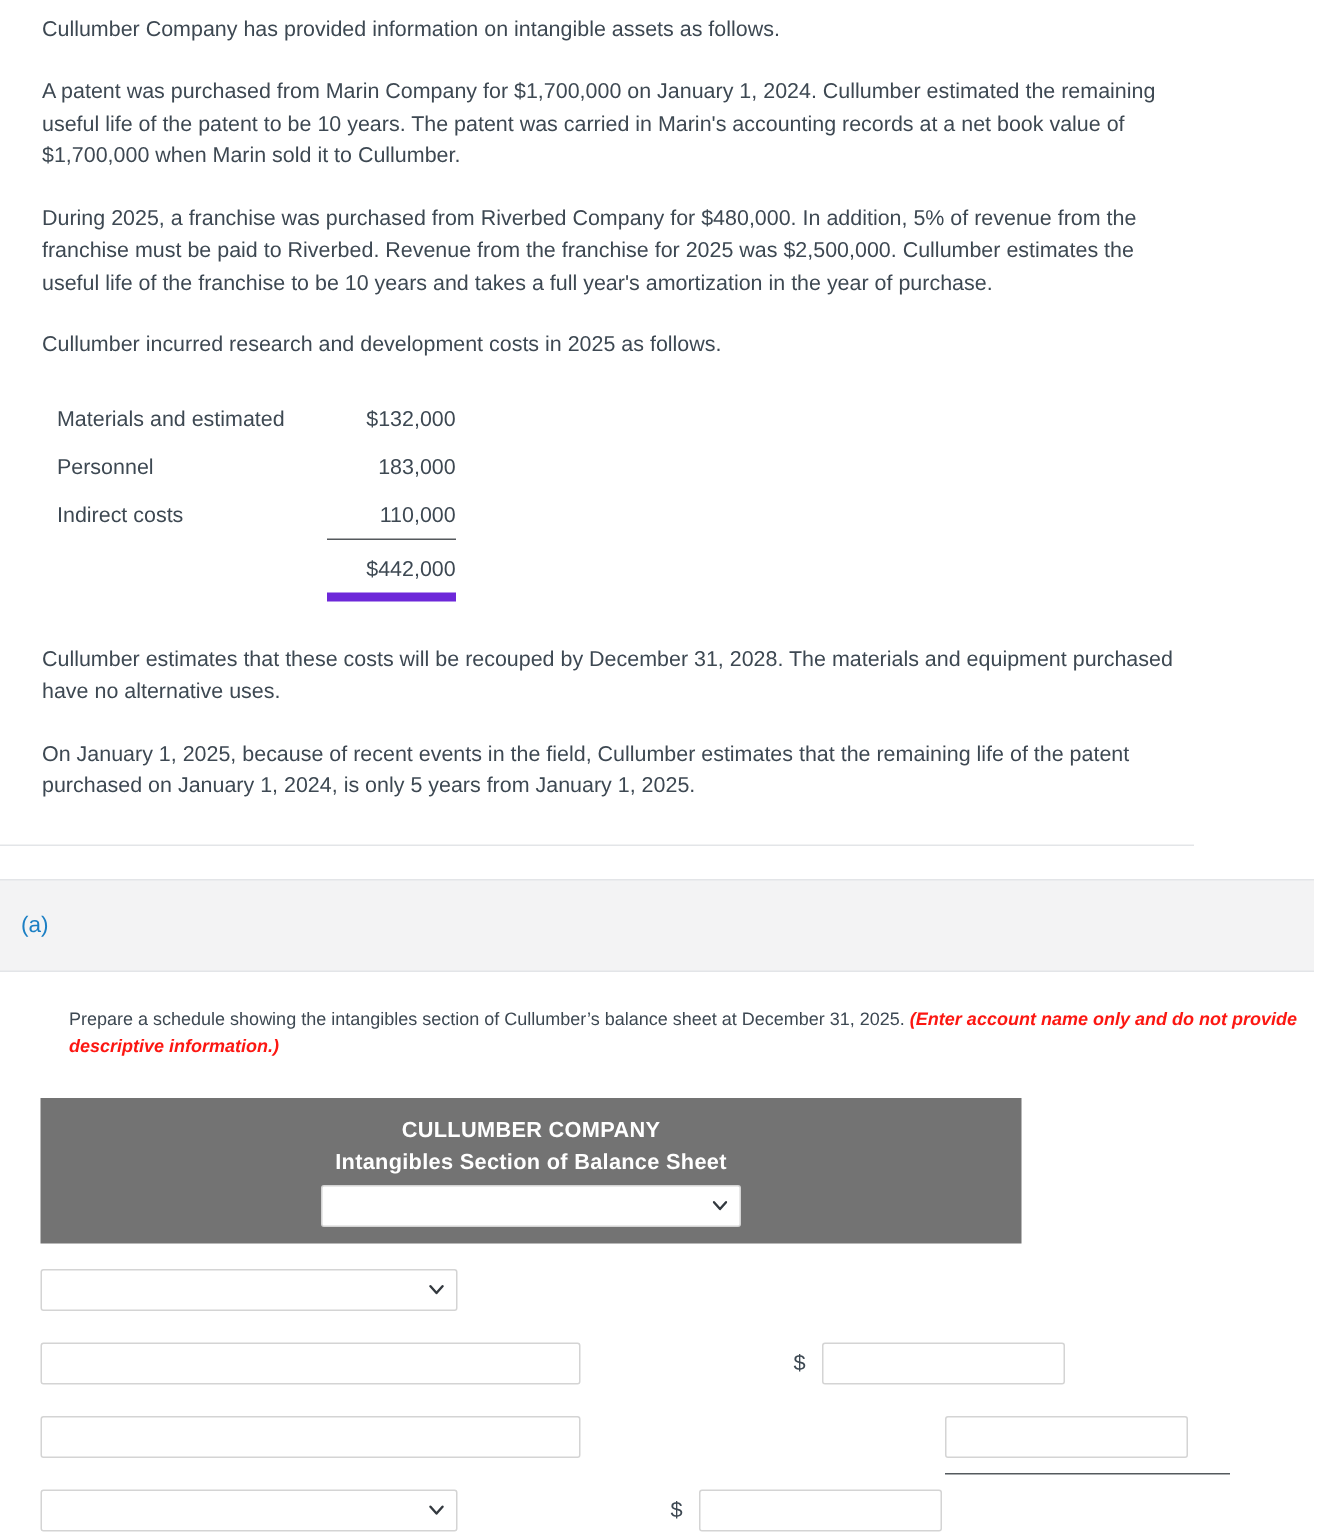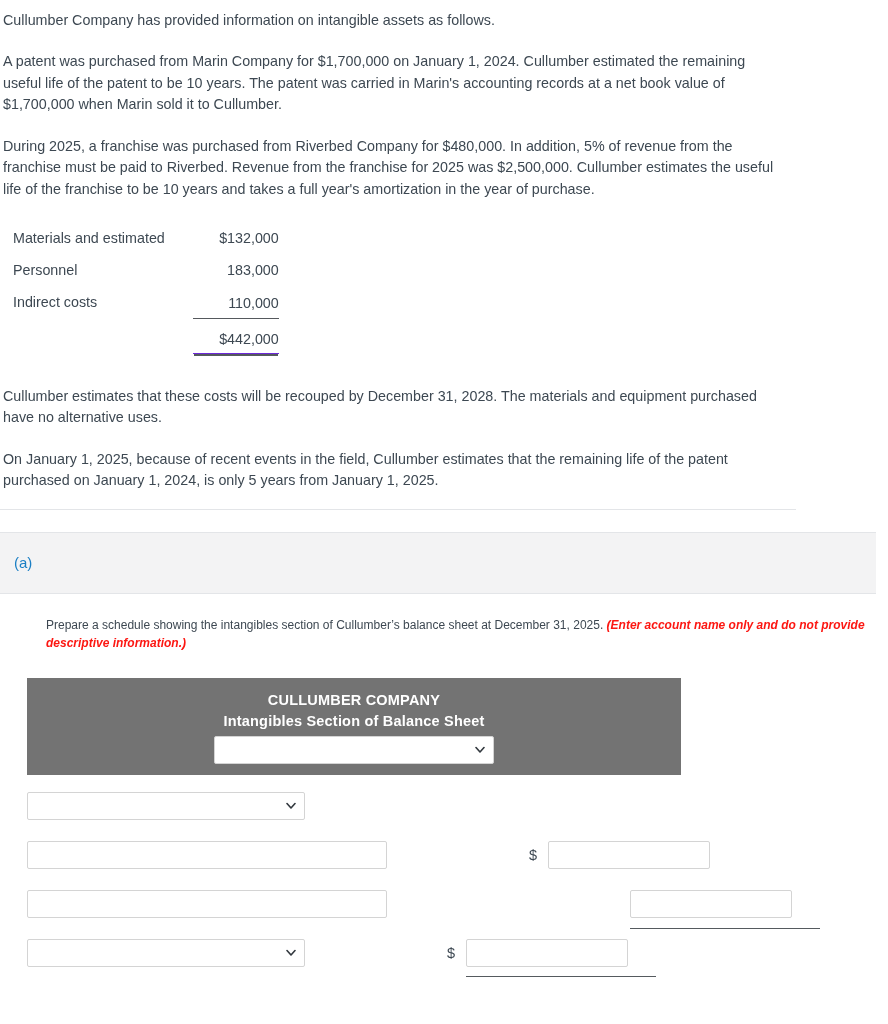--- a/index.html
+++ b/index.html
@@ -14,30 +14,30 @@
     color: #3d4852;
     font-size: 14.5px;
     line-height: 1.55;
     -webkit-font-smoothing: antialiased;
   }
 
   
   .problem-panel {
     background: #ffffff;
     border-bottom: 1px solid #e3e5e8;
-    padding: 10px 12px 18px 3px;
+    padding: 10px 12px 18px 28px;
     width: 796px;
   }
   .para {
     margin: 0 0 20px 0;
     color: #3d4852;
     font-size: 14.3px;
     line-height: 1.5;
   }
-  .para:last-child { margin-bottom: 0; }
+  .para:last-child { margin-bottom: 10px; }
 
   
   .cost-table {
     border-collapse: collapse;
     margin: 22px 0 26px 10px;
     font-size: 14.3px;
   }
   .cost-table td {
     padding: 5px 0;
     color: #3d4852;
@@ -48,21 +48,21 @@
     white-space: nowrap;
   }
   .cost-amt {
     text-align: right;
     white-space: nowrap;
     min-width: 86px;
   }
   .rule-single { border-bottom: 1px solid #55595d; padding-bottom: 4px !important; }
   .total-row td { padding-top: 9px !important; }
   .rule-double {
-    border-bottom: 1px solid #6d28d9;
+    border-bottom: 6px solid #6d28d9;
     box-shadow: 0 3px 0 -1px #55595d;
     padding-bottom: 3px !important;
   }
   .spacer-row td { height: 6px; padding: 0 !important; }
 
   
   .part-wrap {
     margin-top: 22px;
     width: 876px;
   }
@@ -178,20 +178,21 @@
   }
 </style>
 </head>
 <body>
 
 <div class="problem-panel">
 
   <p class="para">Cullumber Company has provided information on intangible assets as follows.</p>
   <p class="para">A patent was purchased from Marin Company for $1,700,000 on January 1, 2024. Cullumber estimated the remaining useful life of the patent to be 10 years. The patent was carried in Marin's accounting records at a net book value of $1,700,000 when Marin sold it to Cullumber.</p>
   <p class="para">During 2025, a franchise was purchased from Riverbed Company for $480,000. In addition, 5% of revenue from the franchise must be paid to Riverbed. Revenue from the franchise for 2025 was $2,500,000. Cullumber estimates the useful life of the franchise to be 10 years and takes a full year's amortization in the year of purchase.</p>
+  <p class="para">Cullumber incurred research and development costs in 2025 as follows.</p>
 
   <table class="cost-table">
     <tbody>
       <tr>
         <td class="cost-label">Materials and estimated</td>
         <td class="cost-amt">$132,000</td>
       </tr>
       <tr>
         <td class="cost-label">Personnel</td>
         <td class="cost-amt">183,000</td>

